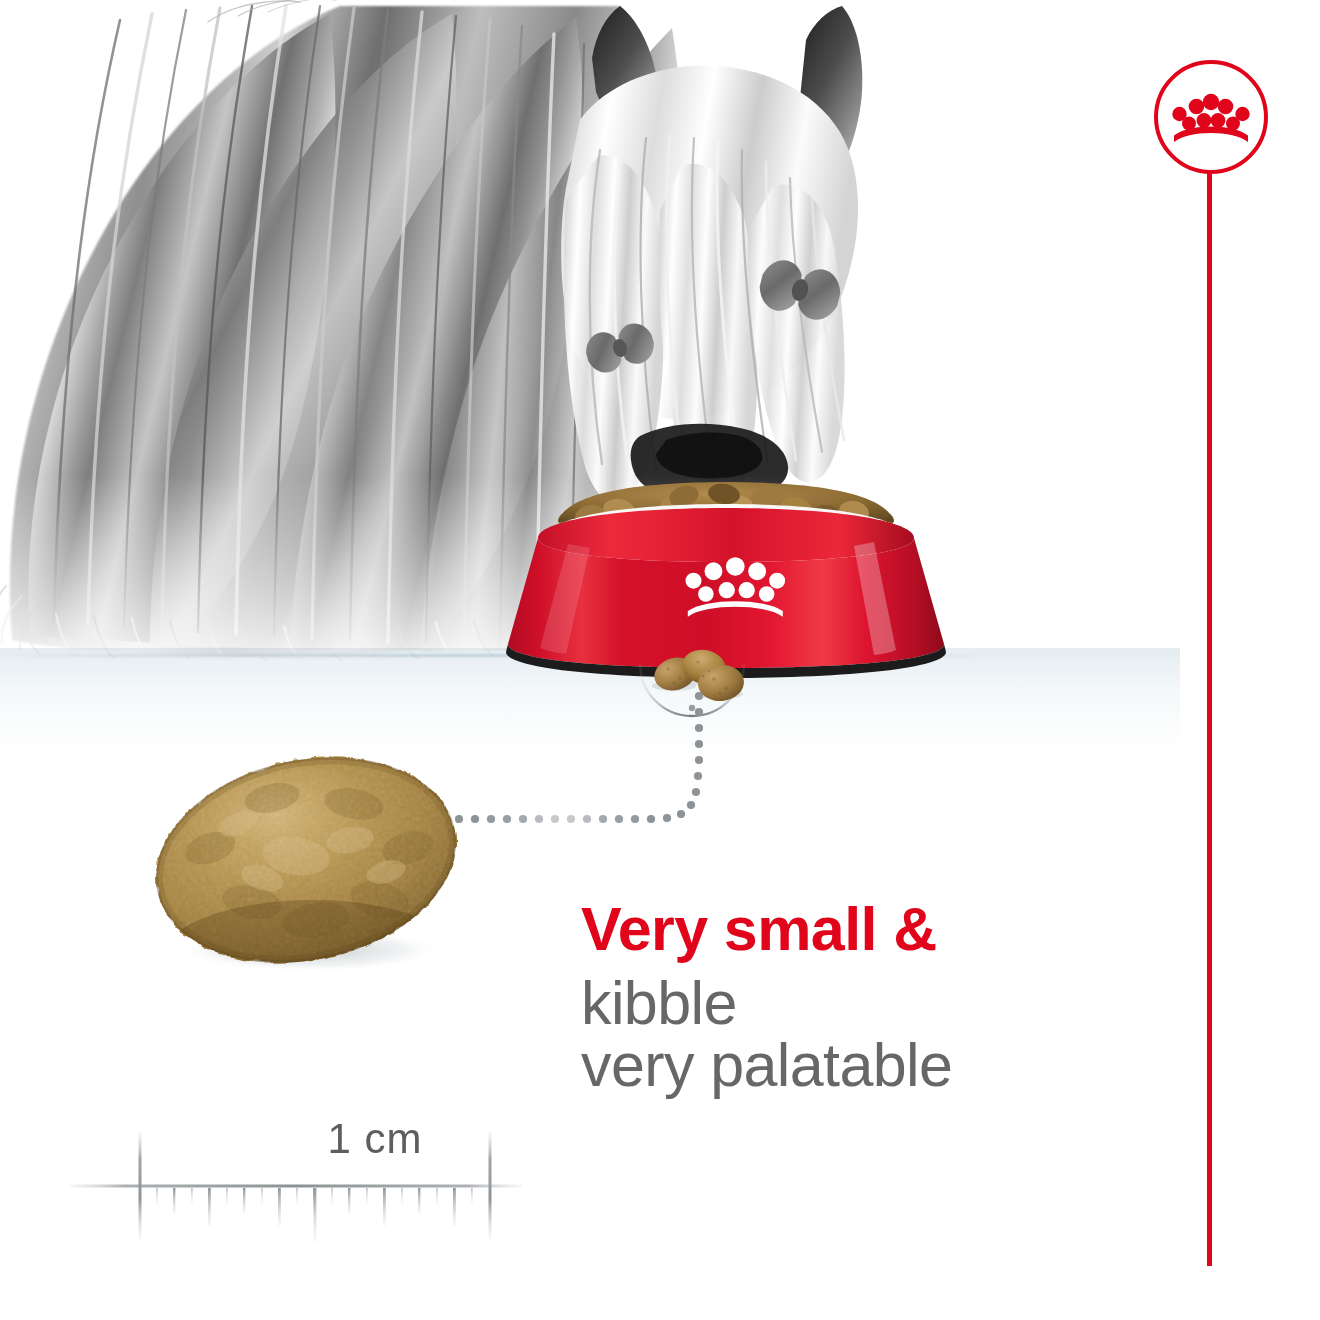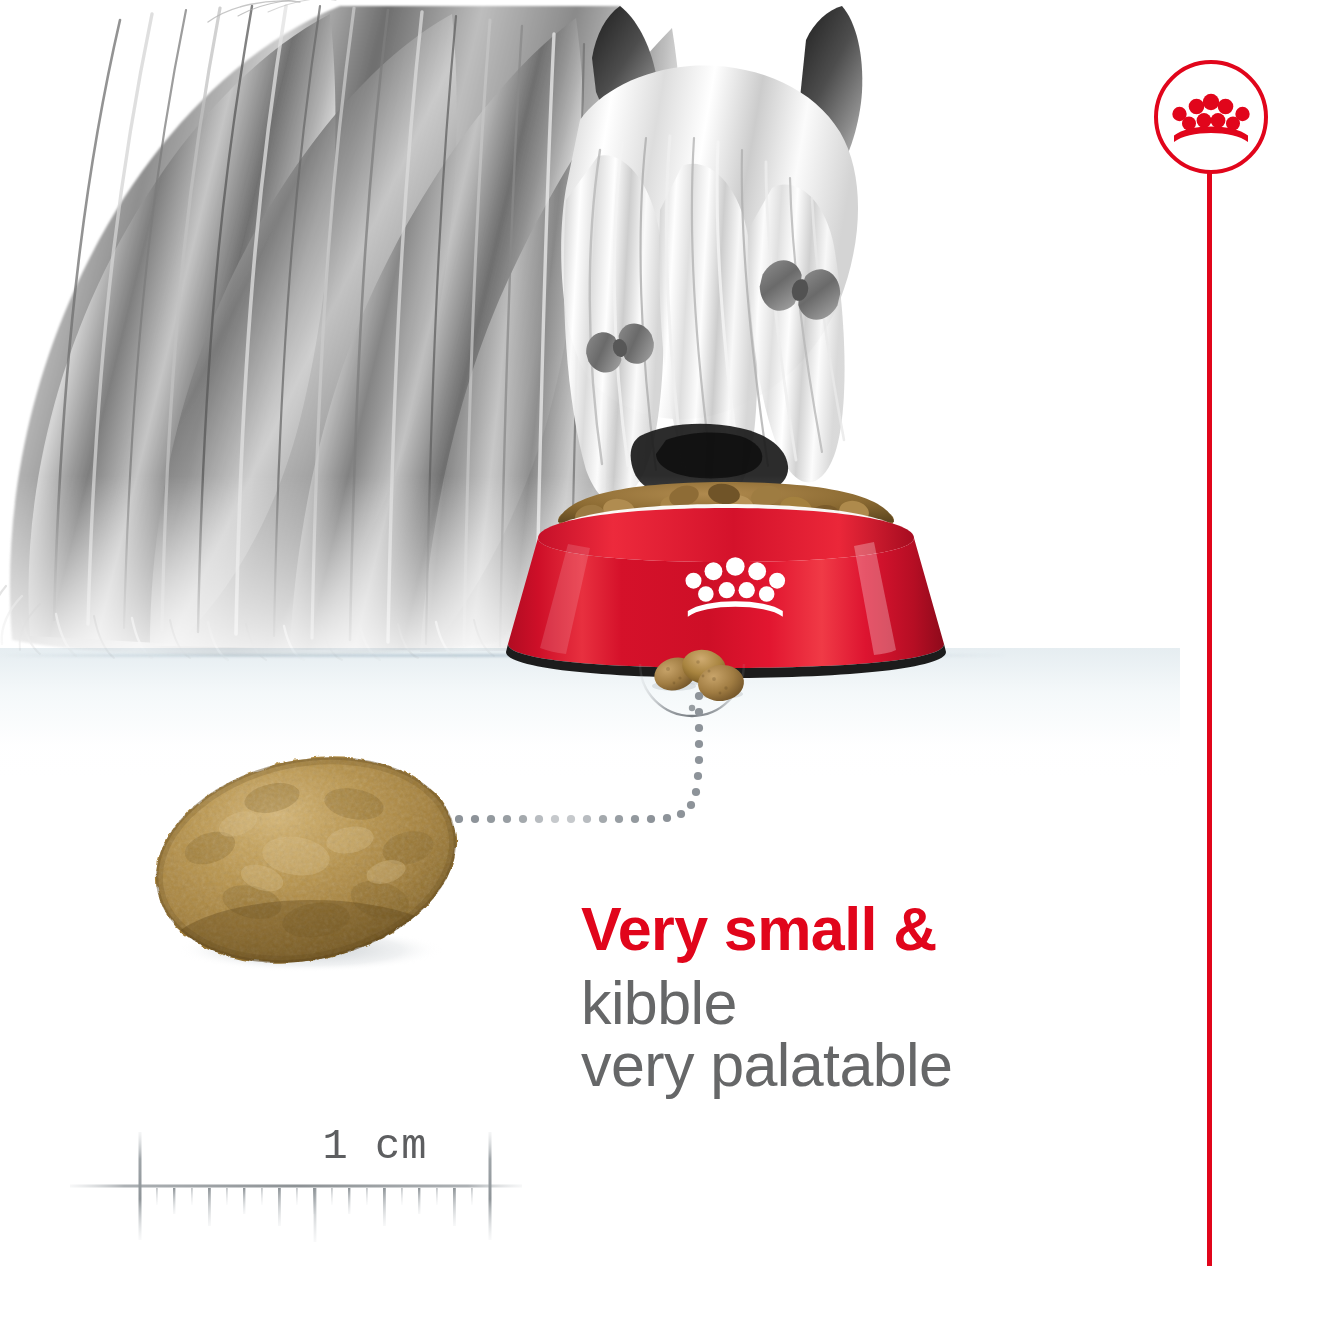--- a/index.html
+++ b/index.html
@@ -110,25 +110,24 @@
     width: 470px;
     height: 125px;
   }
   .ruler-label {
     position: absolute;
     left: 200px;
     top: -2px;
     width: 230px;
     text-align: center;
     color: #5d5e60;
-    font-family: Liberation Mono, monospace;
+    font-family: Liberation Sans, sans-serif;
     font-size: 42px;
     line-height: 46px;
     letter-spacing: 1px;
-    margin-top: 8px;
   }
 
   
   .brand-badge {
     position: absolute;
     left: 1152px;
     top: 58px;
     width: 118px;
     height: 118px;
   }

